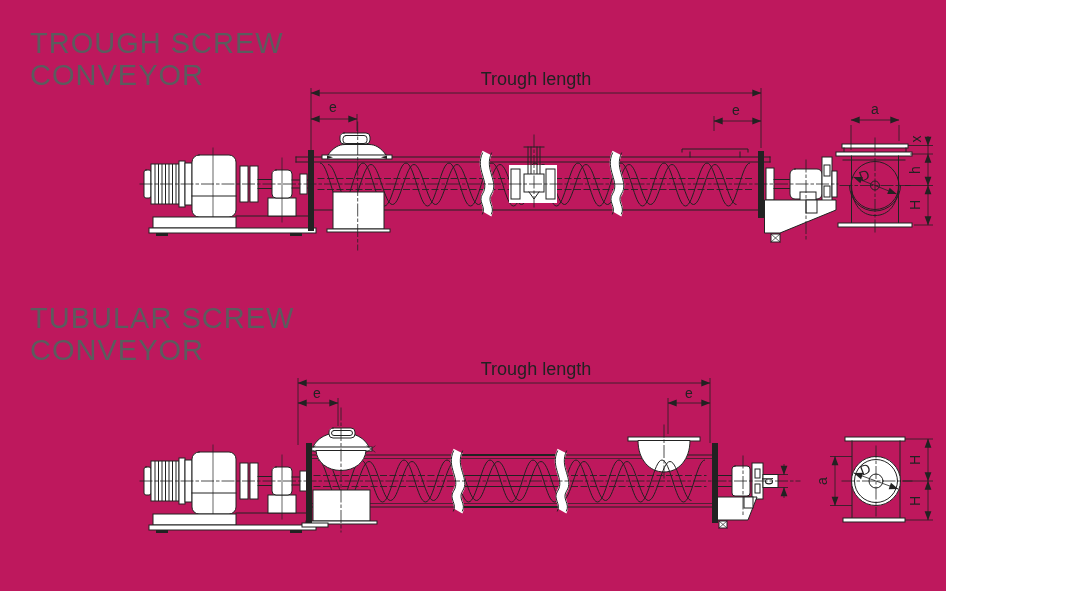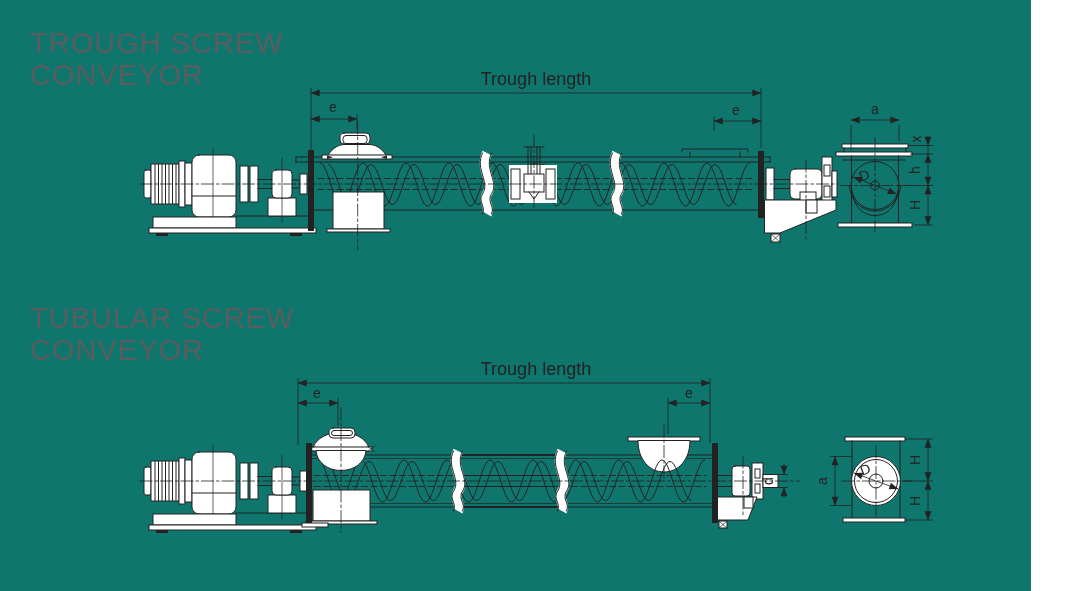--- a/index.html
+++ b/index.html
@@ -1,16 +1,16 @@
 <!DOCTYPE html>
 <html><head>
 <meta charset="utf-8">
 <style>
   html,body{margin:0;padding:0;background:#fff;}
-  #stage{position:relative;width:1031px;height:591px;background:#0f766e;overflow:hidden;
+  #stage{position:relative;width:946px;height:591px;background:#be185d;overflow:hidden;
          font-family:"Liberation Sans",sans-serif;}
   svg{position:absolute;left:0;top:0;}
   .ln{stroke:#222;stroke-width:1;fill:none;stroke-linecap:square;}
   .ln2{stroke:#222;stroke-width:2.2;fill:none;}
   .thin{stroke-width:0.7;}
   .fillk{fill:#222;stroke:none;}
   .wht{fill:#fff;}
   .dash{stroke-dasharray:6 3.5;stroke-width:0.9;}
   .cl{stroke-dasharray:12 3 2.5 3;stroke-width:0.8;}
   .fl{stroke:#222;stroke-width:1;fill:none;}

